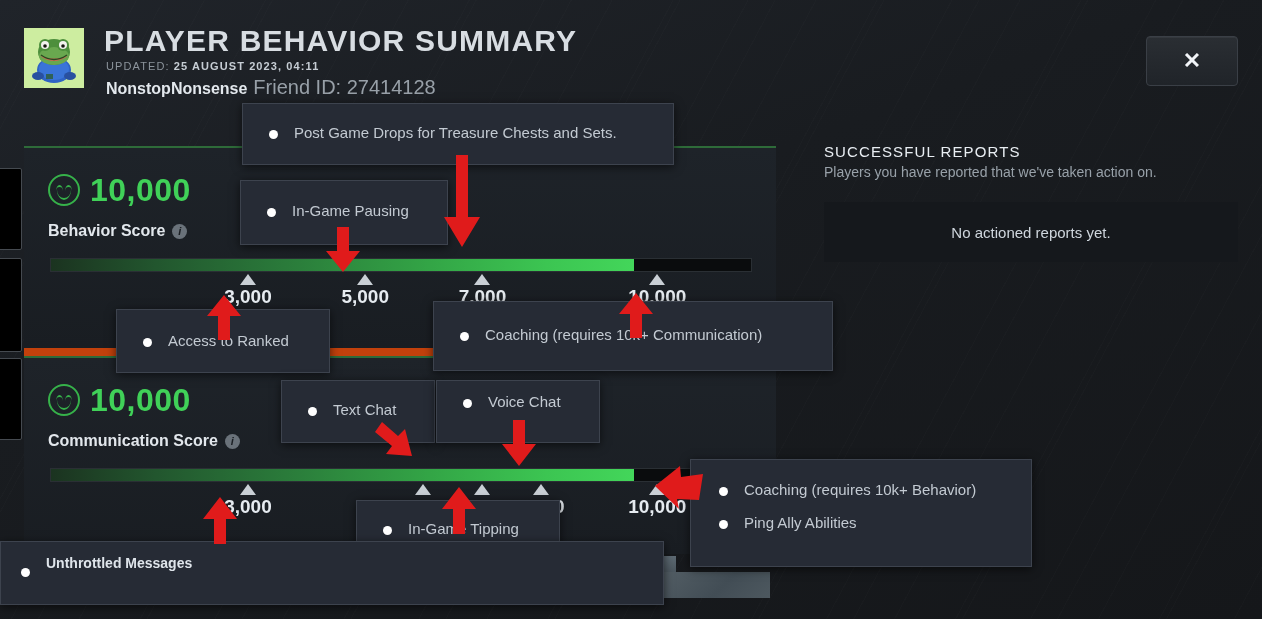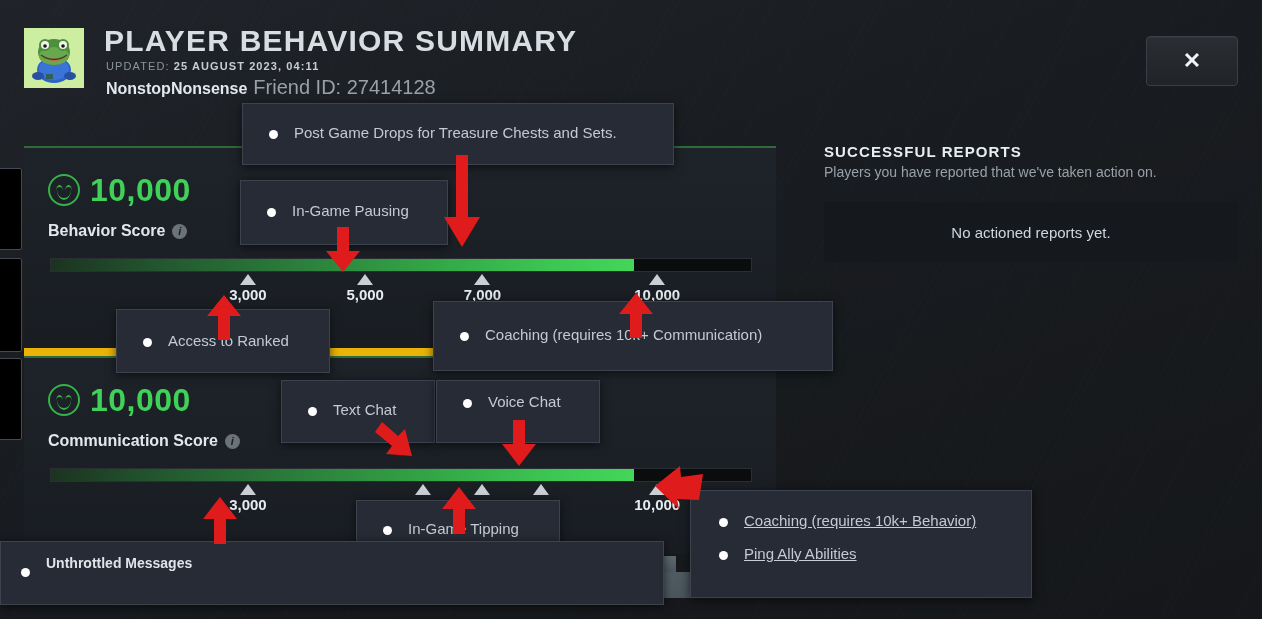--- a/index.html
+++ b/index.html
@@ -45,21 +45,21 @@
 
   
   .edge-tab{position:absolute;left:-18px;width:38px;background:#000;
     border:1px solid #454a50;border-radius:2px;}
   .edge-tab.t1{top:168px;height:80px;}
   .edge-tab.t2{top:258px;height:92px;}
   .edge-tab.t3{top:358px;height:80px;}
 
   
   .score-panel{position:absolute;left:24px;top:146px;width:752px;height:406px;
-    background:#eab308;}
+    background:#c2410c;}
   .score-panel .sect{position:absolute;left:0;width:752px;background:
     linear-gradient(180deg,#1e2329 0%, #191d22 100%);}
   .sect-behavior{top:0;height:200px;border-top:2px solid #2e6b39;}
   .sect-comm{top:210px;height:196px;border-top:2px solid #2e6b39;}
 
   .score-head{position:absolute;left:24px;top:26px;display:flex;align-items:center;gap:10px;}
   .smiley{width:32px;height:32px;border-radius:50%;border:2px solid #36b24a;
     position:relative;box-sizing:border-box;}
   .smiley .eye{position:absolute;top:9px;width:7px;height:4px;border-top:2px solid #36b24a;
     border-radius:50% 50% 0 0 / 100% 100% 0 0;}
@@ -77,26 +77,26 @@
 
   
   .bar-wrap{position:absolute;left:26px;top:110px;width:702px;}
   .bar-track{position:relative;width:702px;height:14px;background:#0a0c0d;
     border:1px solid #2a2f34;box-sizing:border-box;}
   .bar-fill{position:absolute;left:0;top:0;height:100%;
     background:linear-gradient(90deg,#1b3320 0%, #22562e 18%, #2a7a3a 40%, #33a546 65%, #3cc552 85%, #43d65a 100%);}
   .tick{position:absolute;top:16px;width:0;height:0;
     border-left:8px solid transparent;border-right:8px solid transparent;
     border-bottom:11px solid #c9cfd5;transform:translateX(-8px);}
-  .ticklabel{position:absolute;top:28px;font-size:15px;font-weight:bold;color:#e6ebf0;
+  .ticklabel{position:absolute;top:28px;font-size:19px;font-weight:bold;color:#e6ebf0;
     transform:translateX(-50%);white-space:nowrap;}
 
   
   .reports{position:absolute;left:824px;top:143px;width:414px;}
-  .reports h2{margin:0;font-size:15px;letter-spacing:1.1px;font-weight:bold;color:#e9eef3;
+  .reports h2{margin:0;font-size:15px;letter-spacing:1.1px;font-weight:normal;color:#e9eef3;
     text-transform:uppercase;}
   .reports .sub{margin-top:4px;font-size:14px;color:#98a1a9;}
   .reports .empty{margin-top:22px;width:414px;height:60px;background:#15181c;
     display:flex;align-items:center;justify-content:center;
     font-size:15px;color:#cfd6dd;}
 
   
   .bottom-chip{position:absolute;left:648px;top:556px;width:28px;height:16px;
     background:linear-gradient(180deg,#5d6a73 0%,#4b565e 100%);}
   .bottom-btn{position:absolute;left:648px;top:572px;width:122px;height:26px;
@@ -278,21 +278,21 @@
       </div>
   </div>
 
   <div class="tip" style="left:356px;top:500px;width:204px;height:60px;padding:19px 0 0 26px;">
     <div class="row">
         <span class="dot"></span>
       <span class="txt">In-Game Tipping</span>
       </div>
   </div>
 
-  <div class="tip" style="left:690px;top:490px;width:342px;height:108px;padding:21px 0 0 28px;text-decoration:underline;">
+  <div class="tip" style="left:690px;top:459px;width:342px;height:108px;padding:21px 0 0 28px;">
     <div class="row" style="margin-bottom:14px;">
         <span class="dot"></span>
       <span class="txt">Coaching (requires 10k+ Behavior)</span>
       </div>
     <div class="row">
         <span class="dot"></span>
       <span class="txt">Ping Ally Abilities</span>
       </div>
   </div>
 

